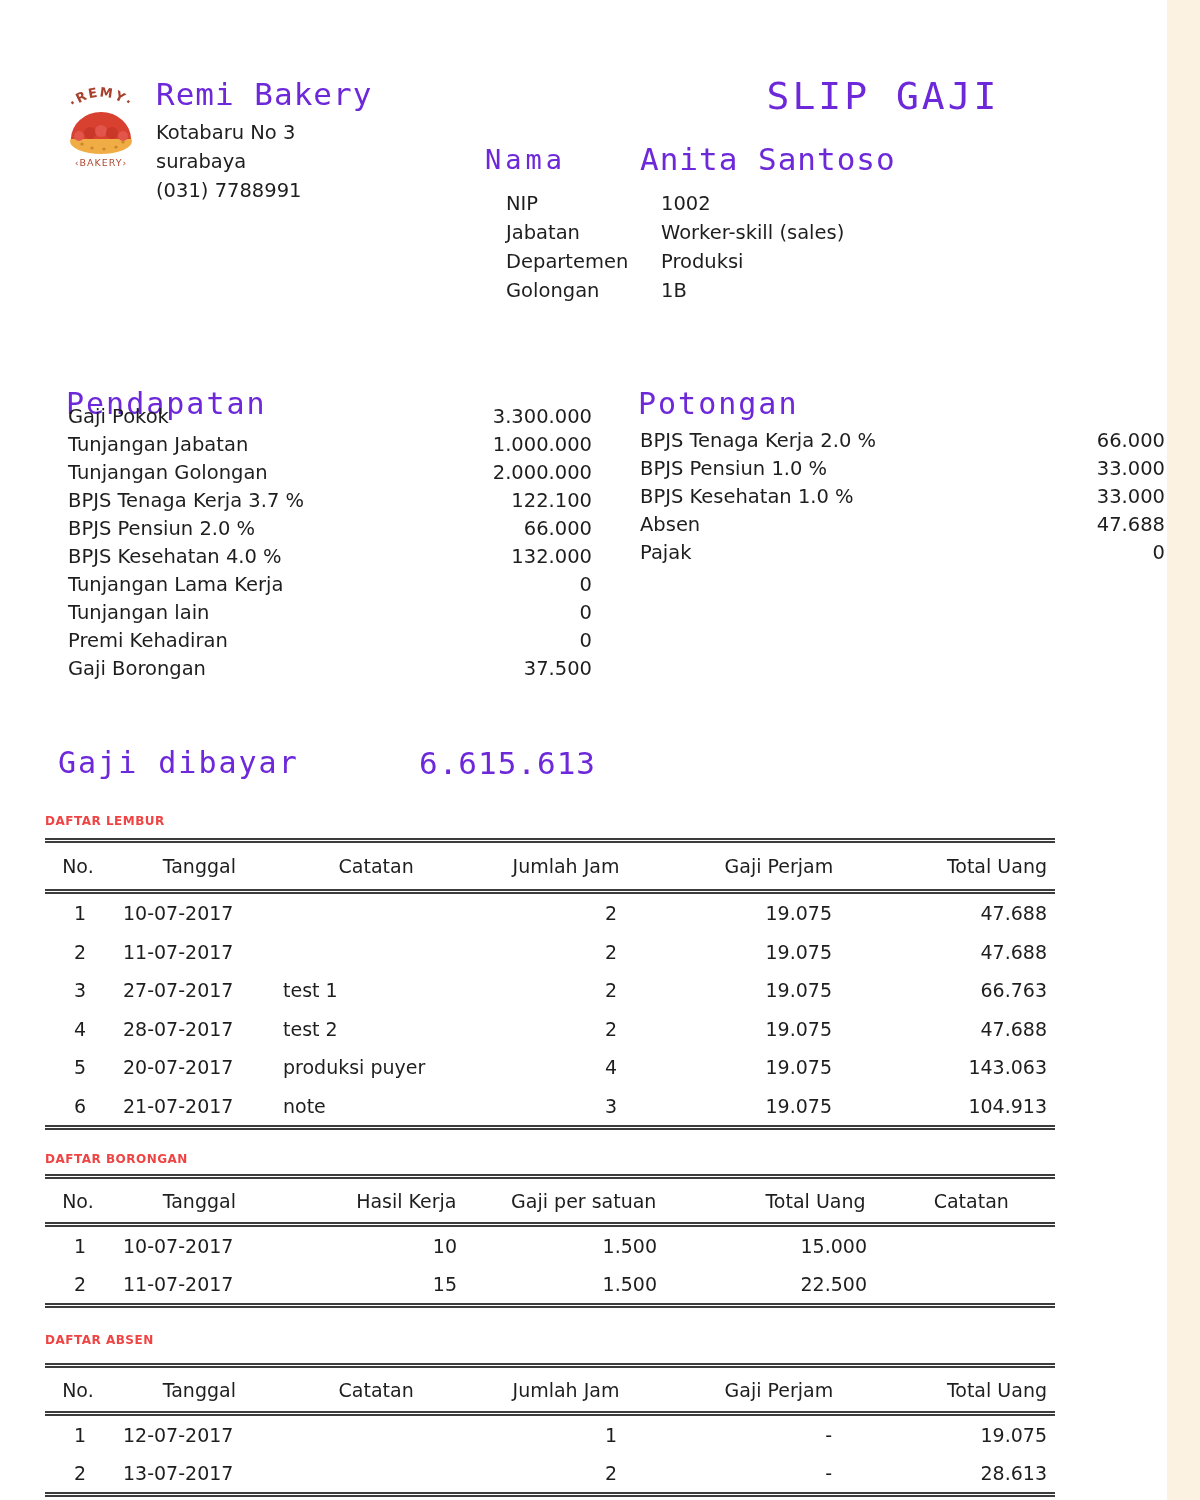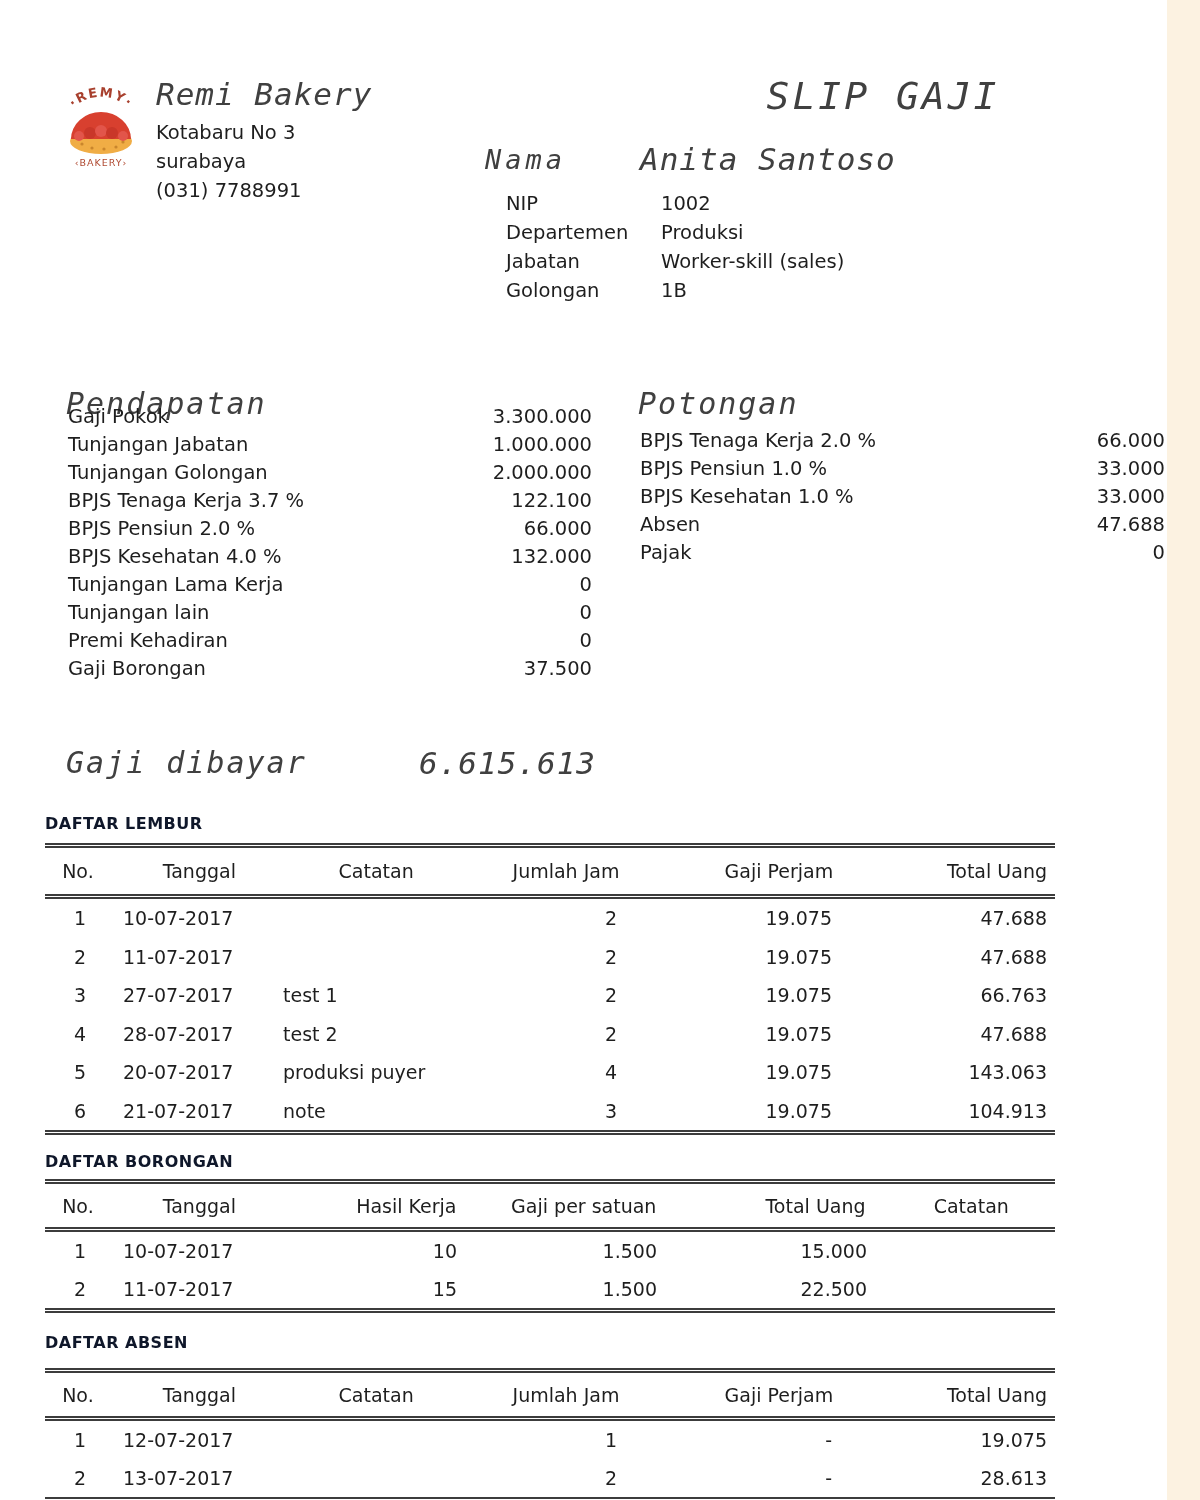--- a/index.html
+++ b/index.html
@@ -2,21 +2,21 @@
 <html style="--cream: #fcf2e1; --rule: #3c3c3c; --ink: #1e1e1e;"><head>
 <meta charset="utf-8">
 <style>
   :root { --cream:#fcf2e1; --rule:#3c3c3c; --ink:#1e1e1e; }
   * { box-sizing:border-box; }
   body { margin:0; background:#ffffff; }
   .page { position:relative; width:1200px; height:1500px; background:#ffffff; overflow:hidden;
           font-family:"DejaVu Sans","Liberation Sans",sans-serif; color:var(--ink); }
   .band-right { position:absolute; top:0; right:0; width:33px; height:100%; background:var(--cream); }
 
-  .mono { font-family:"DejaVu Sans Mono","Liberation Mono",monospace; color:#404040;font-style:italic; }
+  .mono { font-family:"DejaVu Sans Mono","Liberation Mono",monospace; color:#6d28d9; }
 
   
   .logo { position:absolute; left:56px; top:78px; }
   .company-name { position:absolute; left:156px; top:76px; font-size:31px; letter-spacing:1px; }
   .company-addr { position:absolute; left:156px; top:118px; font-size:19.5px; line-height:29px; }
   .slip-title { position:absolute; left:683px; top:74px; width:400px; text-align:center;
                 font-size:38px; letter-spacing:3px; }
 
   .emp-name-label { position:absolute; left:485px; top:144px; font-size:27px; letter-spacing:4px; }
   .emp-name { position:absolute; left:640px; top:141px; font-size:31px; letter-spacing:1px; }
@@ -29,27 +29,27 @@
   .sec-title { position:absolute; font-size:30px; letter-spacing:2px; }
   .t-pendapatan { left:66px; top:386px; }
   .t-potongan { left:638px; top:386px; }
   .money-list { position:absolute; font-size:19.5px; line-height:28px; }
   .list-pendapatan { left:68px; top:403px; width:524px; }
   .list-potongan  { left:640px; top:427px; width:525px; }
   .mrow { display:flex; justify-content:space-between; }
   .ml { white-space:nowrap; }
   .mv { white-space:nowrap; }
 
-  .total-label { position:absolute; left:66px; top:745px; font-size:30px; letter-spacing:2px; }
+  .total-label { position:absolute; left:58px; top:745px; font-size:30px; letter-spacing:2px; }
   .total-value { position:absolute; left:400px; top:745px; width:196px; text-align:right;
                  font-size:31px; letter-spacing:1px; }
 
   
   .tsec { position:absolute; left:45px; width:1010px; }
-  .ttitle { font-size:16px; font-weight:700; letter-spacing:0.5px; color:#0f172a; }
+  .ttitle { font-size:12px; font-weight:700; letter-spacing:0.5px; color:#ef4444; }
   .rule { height:5px; border-top:2px solid var(--rule); border-bottom:2px solid var(--rule); }
   .trow { display:flex; align-items:center; }
   .thead { font-weight:400;gap:14px; }
   .tcell { padding:0 8px; font-size:19px; white-space:nowrap; overflow:hidden; }
 </style>
 </head>
 <body>
 
 <div class="page">
   <div class="band-right"></div>
@@ -88,26 +88,26 @@
   <div class="slip-title mono">SLIP GAJI</div>
 
   <div class="emp-name-label mono">Nama</div>
   <div class="emp-name mono">Anita Santoso</div>
   <div class="emp-fields">
       <div class="erow">
         <span class="el">NIP</span>
         <span class="ev">1002</span>
       </div>
       <div class="erow">
+        <span class="el">Jabatan</span>
+        <span class="ev">Worker-skill (sales)</span>
+      </div>
+      <div class="erow">
         <span class="el">Departemen</span>
         <span class="ev">Produksi</span>
-      </div>
-      <div class="erow">
-        <span class="el">Jabatan</span>
-        <span class="ev">Worker-skill (sales)</span>
       </div>
       <div class="erow">
         <span class="el">Golongan</span>
         <span class="ev">1B</span>
       </div>
     </div>
 
   <div class="sec-title t-pendapatan mono">Pendapatan</div>
   <div class="sec-title t-potongan mono">Potongan</div>
   <div class="money-list list-pendapatan">

